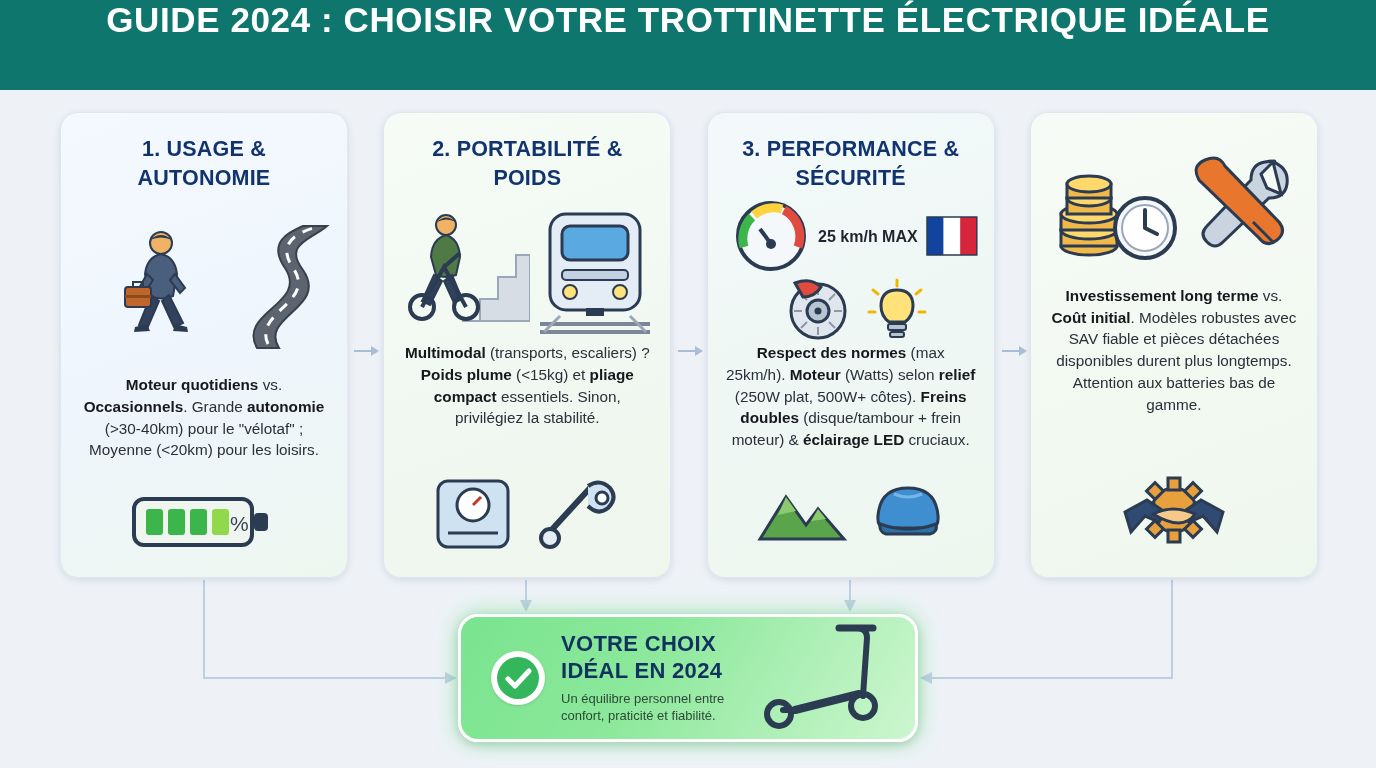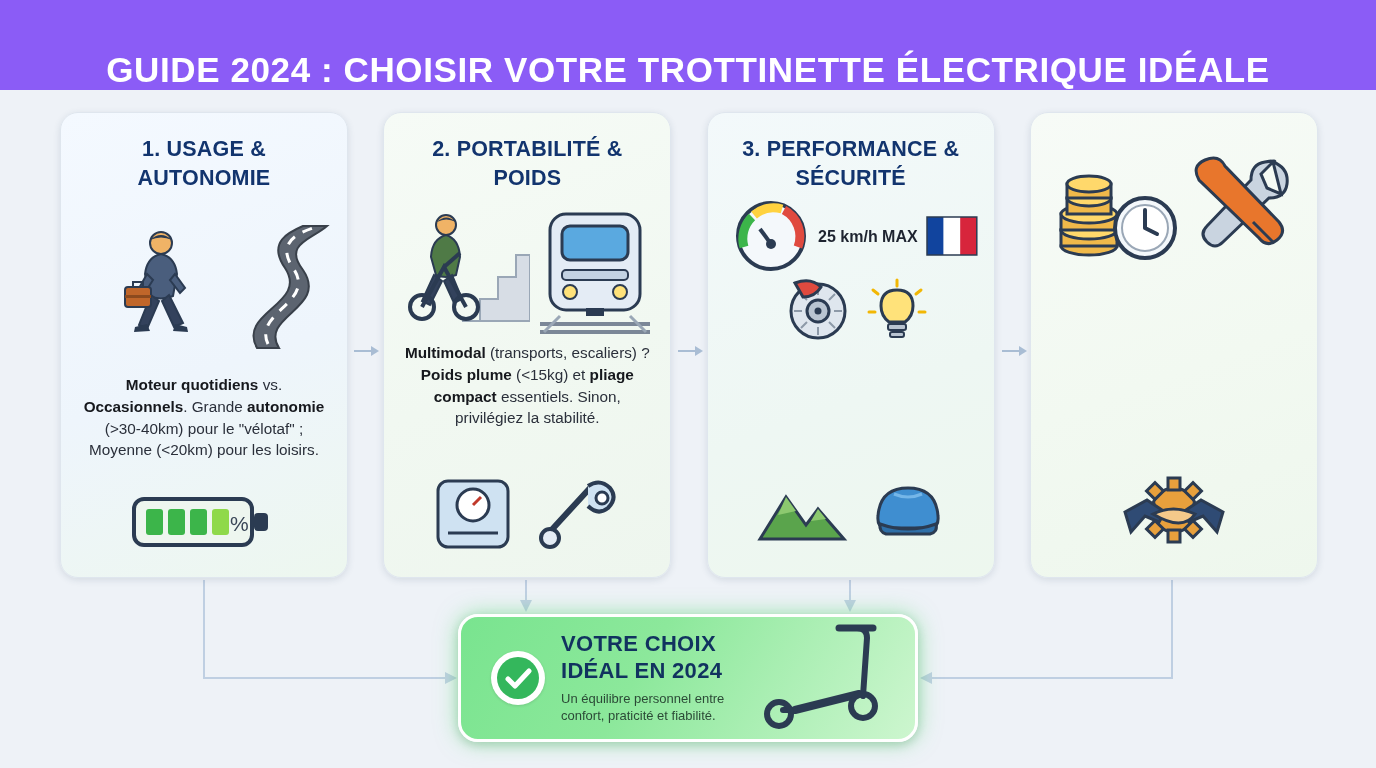--- a/index.html
+++ b/index.html
@@ -8,22 +8,22 @@
     background: #eef2f7;
     font-family: "Liberation Sans", sans-serif;
     overflow: hidden;
     position: relative;
   }
   
   #header-bar {
     position: absolute;
     left: 0; top: 0;
     width: 1376px; height: 90px;
-    background: #8b5cf6;
-    display: flex; align-items: flex-end; justify-content: center;
+    background: #0f766e;
+    display: flex; align-items: flex-start; justify-content: center;
   }
   #header-title {
     color: #ffffff;
     font-size: 35px;
     font-weight: bold;
     letter-spacing: 0.6px;
     text-align: center;
     white-space: nowrap;
   }
 
@@ -275,20 +275,21 @@
             <path d="M30 12 q16 0 16 16 q0 10 -8 16 h-16 q-8 -6 -8 -16 q0 -16 16 -16z" fill="#ffe27a" stroke="#2b3b52" stroke-width="3"></path>
             <rect x="21" y="46" width="18" height="6" rx="2" fill="#b9c4d1" stroke="#2b3b52" stroke-width="2"></rect>
             <rect x="23" y="54" width="14" height="5" rx="2" fill="#b9c4d1" stroke="#2b3b52" stroke-width="2"></rect>
             <g stroke="#f2b705" stroke-width="3" stroke-linecap="round">
               <path d="M30 2 v6 M6 12 l5 4 M54 12 l-5 4 M2 34 h6 M58 34 h-6"></path>
             </g>
           </svg>
         </div>
       </div>
     </div>
+    <div class="card-body"><b>Respect des normes</b> (max 25km/h). <b>Moteur</b> (Watts) selon <b>relief</b> (250W plat, 500W+ côtes). <b>Freins doubles</b> (disque/tambour + frein moteur) &amp; <b>éclairage LED</b> cruciaux.</div>
     <div class="card-foot">
       <svg width="92" height="66" viewBox="0 0 92 66">
         <path d="M4 58 L30 16 L50 44 L62 28 L88 58 Z" fill="#5aa44c" stroke="#2b3b52" stroke-width="3"></path>
         <path d="M30 16 L40 30 L22 34 Z" fill="#8cc96f"></path>
         <path d="M62 28 L70 38 L55 40 Z" fill="#8cc96f"></path>
       </svg>
       <svg width="76" height="68" viewBox="0 0 76 68">
         <path d="M38 8 q28 0 30 28 q1 10 -6 12 H14 q-7 -2 -6 -12 q2 -28 30 -28z" fill="#3f8ed0" stroke="#2b3b52" stroke-width="3"></path>
         <path d="M10 44 q28 10 56 0 q2 8 -6 10 H16 q-7 -2 -6 -10z" fill="#2f6fa8" stroke="#2b3b52" stroke-width="3"></path>
         <path d="M24 14 q14 6 28 0" fill="none" stroke="#75b6e8" stroke-width="3"></path>
@@ -314,20 +315,21 @@
         <circle cx="92" cy="76" r="23" fill="#ffffff" stroke="#9aa7b6" stroke-width="2"></circle>
         <path d="M92 76 V58 M92 76 L104 82" stroke="#2b3b52" stroke-width="4" stroke-linecap="round"></path>
       </svg>
       <svg width="112" height="120" viewBox="0 0 112 120">
         <path d="M84 8 q16 6 14 22 q-2 14 -18 14 l-46 44 q-8 8 -16 0 q-8 -8 0 -16 l44 -46 q0 -16 14 -18 q14 -2 8 0 l-12 12 6 14 14 6z" fill="#c9d4e0" stroke="#2b3b52" stroke-width="3"></path>
         <path d="M16 16 L44 44" stroke="#2b3b52" stroke-width="3"></path>
         <path d="M10 26 q-8 -14 6 -20 q14 -6 20 6 l54 56 q8 10 -2 18 q-10 8 -18 -2z" fill="#e8762c" stroke="#2b3b52" stroke-width="3"></path>
         <path d="M64 68 l20 20" stroke="#2b3b52" stroke-width="3"></path>
       </svg>
     </div>
+    <div class="card-body"><b>Investissement long terme</b> vs. <b>Coût initial</b>. Modèles robustes avec SAV fiable et pièces détachées disponibles durent plus longtemps. Attention aux batteries bas de gamme.</div>
     <div class="card-foot">
       <svg width="110" height="80" viewBox="0 0 110 80">
         <g fill="#e8a03c" stroke="#2b3b52" stroke-width="3">
           <circle cx="55" cy="36" r="22"></circle>
         </g>
         <g fill="#e8a03c" stroke="#2b3b52" stroke-width="3">
           <rect x="49" y="4" width="12" height="12"></rect>
             <rect x="49" y="56" width="12" height="12"></rect>
           <rect x="23" y="30" width="12" height="12"></rect>
             <rect x="75" y="30" width="12" height="12"></rect>

